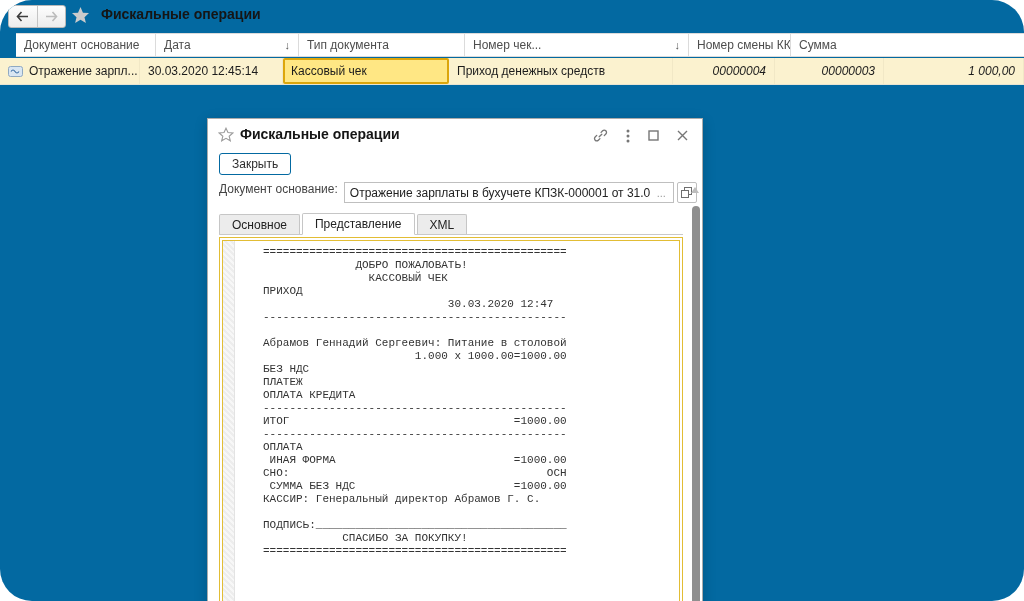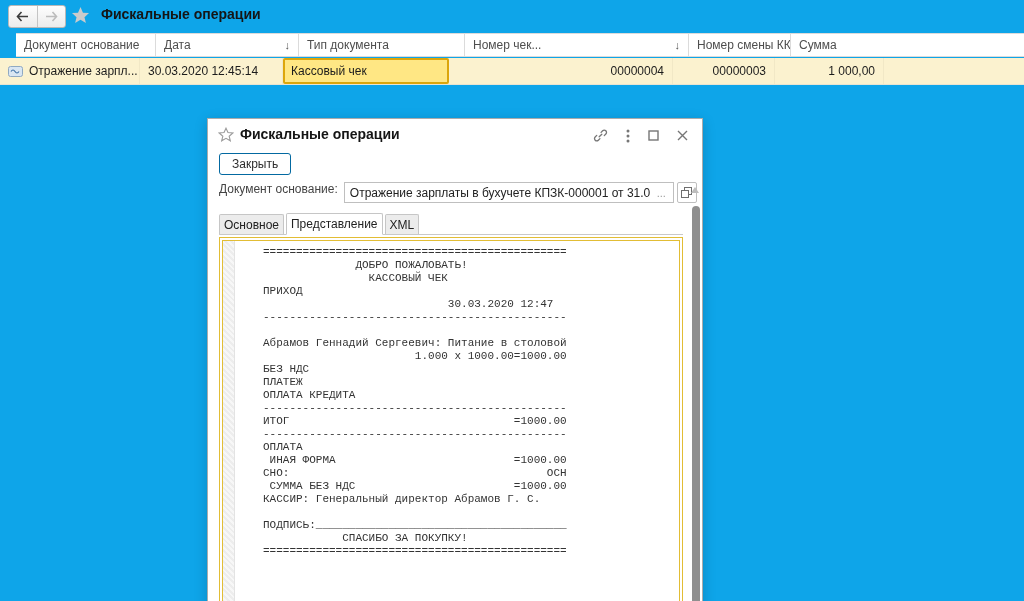--- a/index.html
+++ b/index.html
@@ -1,18 +1,18 @@
 <!DOCTYPE html>
 <html style="--row-highlight: #fbf2cf; --cell-selected-bg: #ffe784; --cell-selected-border: #dca60b; --focus-border: #e2bd35;"><head>
 <meta charset="utf-8">
 <style>
   * { margin:0; padding:0; box-sizing:border-box; }
   html,body { background:#fff; }
   body { font-family:"Liberation Sans", sans-serif; }
-  #screen { position:relative; width:1024px; height:601px; background:#0ea5e9; overflow:hidden; }
+  #screen { position:relative; width:1024px; height:601px; background:#0369a1; overflow:hidden;border-radius:32px; }
 
   
   .nav-group { position:absolute; left:8px; top:5px; width:58px; height:23px; border:1px solid #b9b9b9;
                border-radius:3px; display:flex; background:linear-gradient(#fdfdfd,#ececec); }
   .nav-btn { flex:1; display:flex; align-items:center; justify-content:center; cursor:pointer; }
   .nav-btn.first { border-right:1px solid #c4c4c4; }
   .star-toolbar { position:absolute; left:71px; top:6px; }
   .page-title { position:absolute; left:101px; top:6px; font-size:14px; font-weight:bold; color:#151515; white-space:nowrap; }
 
   
@@ -20,21 +20,21 @@
   .thead { position:absolute; top:33px; left:16px; width:1024px; height:24px;
            border-top:1px solid #dbdbdb; border-bottom:1px solid #dbdbdb; background:#fff; }
   .th { display:flex; align-items:center; justify-content:space-between; padding:0 8px; font-size:12px;
         color:#4e4e4e; border-right:1px solid #dbdbdb; white-space:nowrap; overflow:hidden; height:22px; }
   .th:last-child { border-right:none; }
   .sort-glyph { font-size:11px; color:#555; margin-left:4px; }
   .trow { position:absolute; top:58px; left:0; width:1024px; height:27px; background:var(--row-highlight);
           border-bottom:1px solid #e8e4d2; cursor:pointer; }
   .td { display:flex; align-items:center; padding:0 8px; font-size:12px; color:#1c1c1c;
         border-right:1px solid rgba(0,0,0,0.04); white-space:nowrap; overflow:hidden; height:26px; }
-  .td.num { justify-content:flex-end; }
+  .td.num { justify-content:flex-end;font-style:italic; }
   .td.selected { background:var(--cell-selected-bg); border:2px solid var(--cell-selected-border);
                  border-radius:2px; padding:0 6px; height:26px; }
   .doc-icon { margin-right:6px; flex:none; display:flex; }
 
   
   .dialog { position:absolute; left:207px; top:118px; width:496px; height:540px; background:#fff;
             border:1px solid #ababab; box-shadow:0 3px 12px rgba(0,0,0,0.18); }
   .dlg-star { position:absolute; left:10px; top:8px; cursor:pointer; }
   .dlg-title { position:absolute; left:32px; top:7px; font-size:14px; font-weight:bold; color:#151515; white-space:nowrap; }
   .dlg-icons { position:absolute; right:14px; top:9px; display:flex; gap:18px; align-items:center; }
@@ -47,21 +47,21 @@
   .field-label { font-size:12px; color:#444; margin-right:6px; white-space:nowrap; }
   .field-input { width:330px; height:21px; border:1px solid #bfbfbf; background:#fff; display:flex;
                  align-items:center; padding-left:5px; cursor:text; }
   .field-value { flex:1; font-size:12px; color:#222; white-space:nowrap; overflow:hidden; }
   .choose-dots { font-size:11px; color:#9a9a9a; padding:0 7px; cursor:pointer; }
   .open-btn { width:20px; height:21px; margin-left:3px; border:1px solid #bfbfbf; border-radius:2px;
               background:#fff; display:flex; align-items:center; justify-content:center; cursor:pointer; }
 
   .tabs { position:absolute; left:11px; top:94px; width:464px; height:22px; display:flex; align-items:flex-end;
           border-bottom:1px solid #c9c9c9; }
-  .tab { height:20px; padding:0 4px; display:flex; align-items:center; font-size:12px; color:#222;
+  .tab { height:20px; padding:0 12px; display:flex; align-items:center; font-size:12px; color:#222;
          background:#ececec; border:1px solid #c6c6c6; border-bottom:none; border-radius:2px 2px 0 0;
          margin-right:2px; cursor:pointer; white-space:nowrap; }
   .tab.active { height:22px; background:#fff; margin-bottom:-1px; border-bottom:1px solid #fff;text-align:center; }
 
   .sheet { position:absolute; left:11px; top:118px; width:464px; height:420px;
            border:1px solid var(--focus-border); padding:2px; background:#fff; }
   .sheet-inner { width:100%; height:100%; border:1px solid var(--focus-border); background:#fff;
                  display:flex; overflow:hidden; }
   .sheet-margin { width:12px; flex:none; border-right:1px solid #e3e3e3;
                   background:repeating-linear-gradient(45deg,#ededed 0 2px,#f7f7f7 2px 4px); }
@@ -134,20 +134,21 @@
       <span class="doc-icon">
         <svg width="15" height="11" viewBox="0 0 15 11">
             <rect x="0.5" y="0.5" width="14" height="10" rx="2" fill="#d9e6f2" stroke="#8fa9c2"></rect>
             <path d="M3 5.5 q2 -3 4 0 t4 0" stroke="#3a6ea5" stroke-width="1.1" fill="none"></path>
           </svg>
       </span>
       <span>Отражение зарпл...</span>
     </div>
     <div class="td">30.03.2020 12:45:14</div>
     <div class="td selected">Кассовый чек</div>
+    <div class="td">Приход денежных средств</div>
     <div class="td num">00000004</div>
     <div class="td num">00000003</div>
     <div class="td num">1 000,00</div>
   </div>
 
   <div class="dialog">
     <span class="dlg-star">
       <svg width="16" height="15" viewBox="0 0 20 19">
           <path d="M10 1.5 L12.5 7 L18.7 7.6 L14 11.7 L15.5 17.5 L10 14.4 L4.5 17.5 L6 11.7 L1.3 7.6 L7.5 7 Z" fill="none" stroke="#9c9c9c" stroke-width="1.4"></path>
         </svg>

